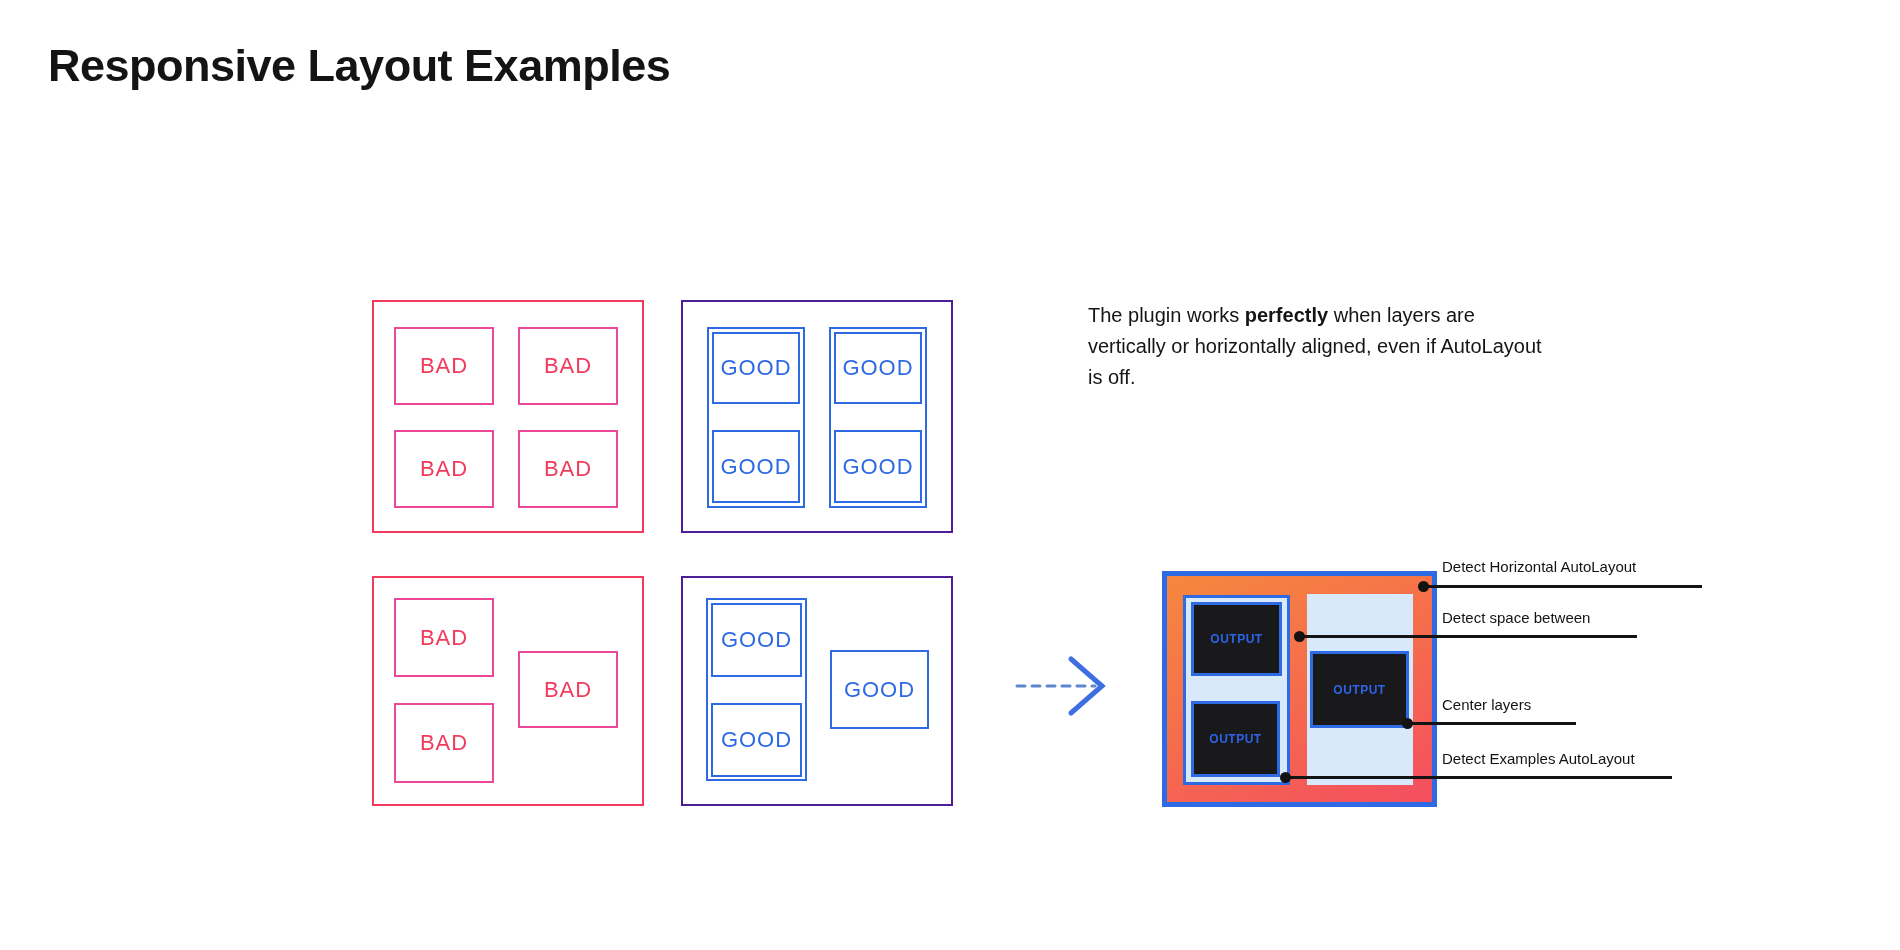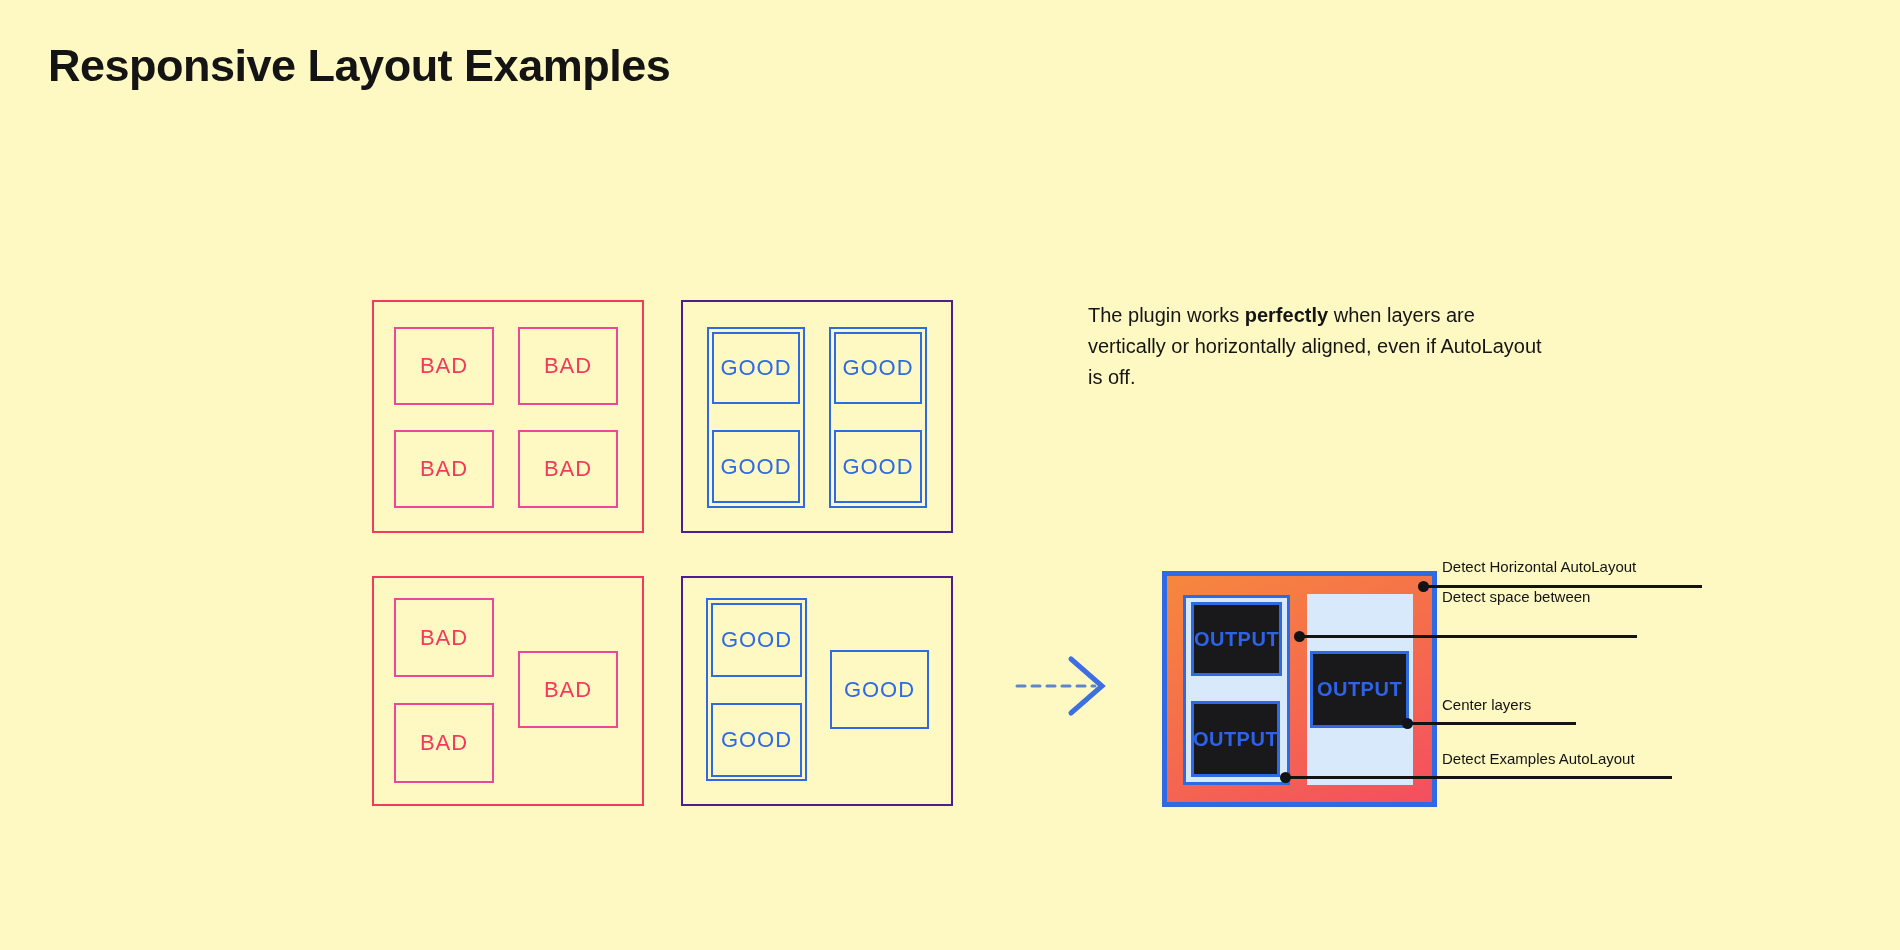--- a/index.html
+++ b/index.html
@@ -8,21 +8,21 @@
     width: 1900px;
     height: 950px;
     background: #f0ead9;
     font-family: "Liberation Sans", sans-serif;
     overflow: hidden;
   }
   #stage {
     position: relative;
     width: 1900px;
     height: 950px;
-    background: #fef9c3;
+    background: #ffffff;
   }
   .page-title {
     position: absolute;
     left: 48px;
     top: 40px;
     margin: 0;
     font-size: 45px;
     font-weight: 700;
     letter-spacing: -0.5px;
     color: #141414;
@@ -104,21 +104,21 @@
   }
   .output-box {
     position: absolute;
     box-sizing: border-box;
     border: 3px solid #2e6ae4;
     background: #19191b;
     display: flex;
     align-items: center;
     justify-content: center;
     color: #2c63e8;
-    font-size: 20px;
+    font-size: 12px;
     font-weight: 600;
     letter-spacing: 0.5px;
   }
 
   
   .anno-line {
     position: absolute;
     height: 3px;
     background: #131313;
     z-index: 5;
@@ -196,21 +196,21 @@
       <div class="output-box" style="left:3px; top:57px; width:99px; height:77px;">OUTPUT</div>
     </div>
   </div>
 
   <div class="anno-dot" style="left:1418px; top:581px;"></div>
   <div class="anno-line" style="left:1420px; top:585px; width:282px;"></div>
   <div class="anno-label" style="left:1442px; top:558px;">Detect Horizontal AutoLayout</div>
 
   <div class="anno-dot" style="left:1294px; top:631px;"></div>
   <div class="anno-line" style="left:1297px; top:635px; width:340px;"></div>
-  <div class="anno-label" style="left:1442px; top:588px;">Detect space between</div>
+  <div class="anno-label" style="left:1442px; top:609px;">Detect space between</div>
 
   <div class="anno-dot" style="left:1402px; top:718px;"></div>
   <div class="anno-line" style="left:1405px; top:722px; width:171px;"></div>
   <div class="anno-label" style="left:1442px; top:696px;">Center layers</div>
 
   <div class="anno-dot" style="left:1280px; top:772px;"></div>
   <div class="anno-line" style="left:1283px; top:776px; width:389px;"></div>
   <div class="anno-label" style="left:1442px; top:750px;">Detect Examples AutoLayout</div>
 
 </div>

